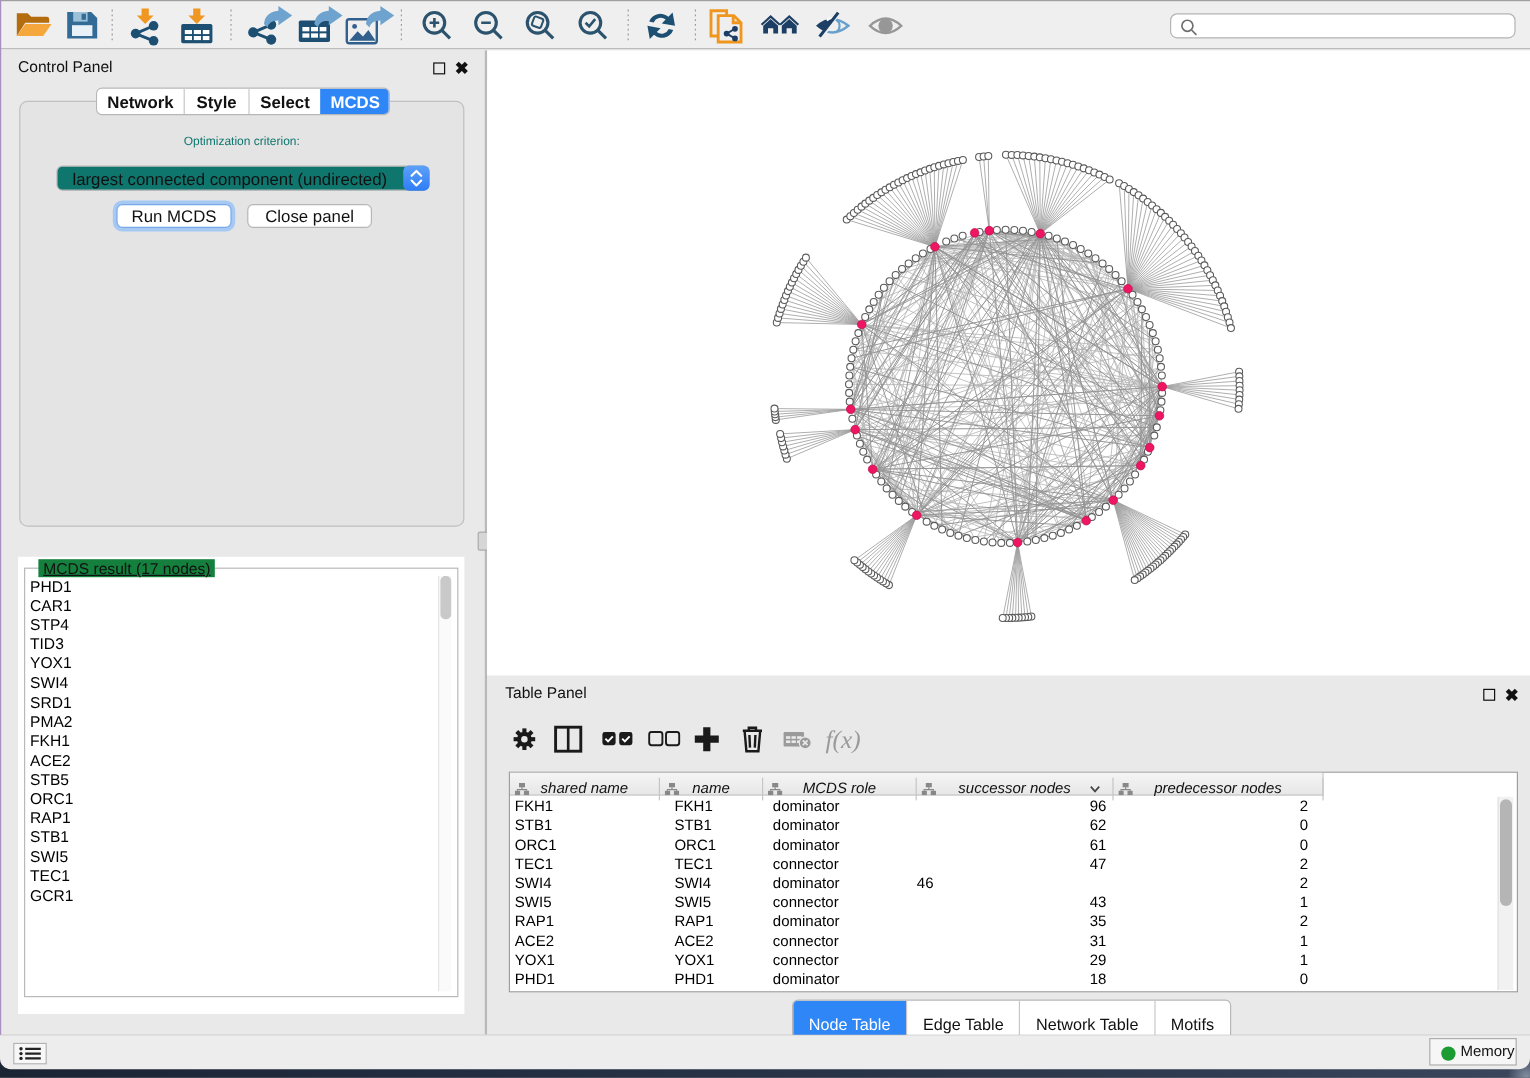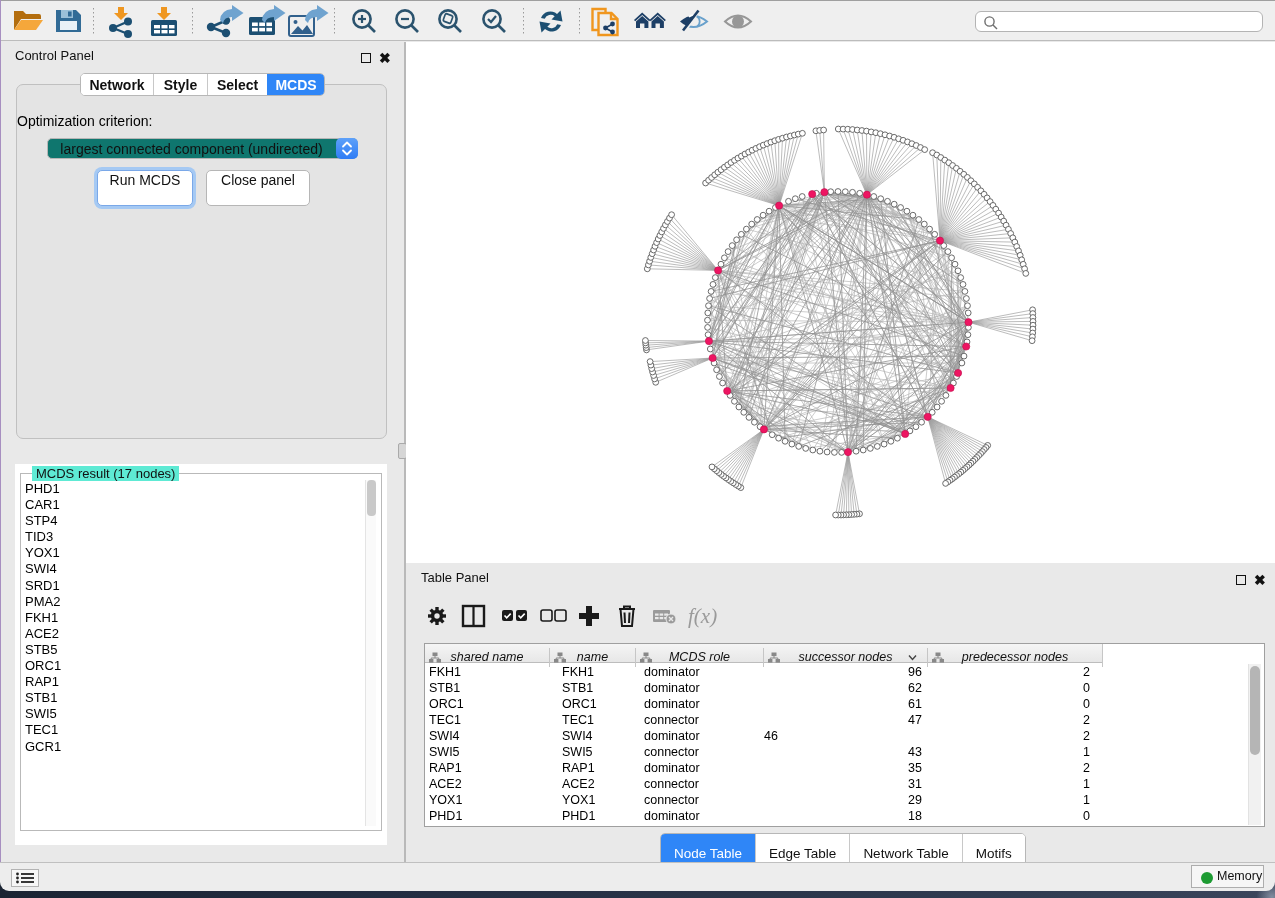--- a/index.html
+++ b/index.html
@@ -21,38 +21,38 @@
 .seg { position:absolute; display:flex; background:#fff; border:1px solid #b7b7b7;
   border-radius:5px; overflow:hidden; }
 .seg .s { display:flex; align-items:center; justify-content:center;
   border-left:1px solid #c8c8c8; color:#111; background:#fff; }
 .seg .s:first-child { border-left:none; }
 .seg .s.sel { background:#2f86f7; color:#fff; border-left-color:#2f86f7; }
 #tabs1 { left:79px; top:31px; z-index:5; width:245px; height:23px; font-size:14px; font-weight:bold; }
 #tabs1 .s1 { width:72px; } #tabs1 .s2 { width:54px; } #tabs1 .s3 { width:60px; } #tabs1 .s4 { width:57px; }
 #tabpane { position:absolute; left:15px; top:42px; width:371px; height:355px;
   background:#e4e4e4; border:1px solid #c0c0c0; border-radius:7px; }
-#optlabel { position:absolute; left:0; top:28px; width:100%; text-align:left;
-  font-size:14px; color:#000000; }
+#optlabel { position:absolute; left:0; top:28px; width:100%; text-align:center;
+  font-size:10px; color:#0f766e; }
 #dropdown { position:absolute; left:30px; top:53px; width:311px; height:21px;
   background:#0f766e; border:1px solid #b6b6b6; border-radius:5px; font-size:14px; color:#111; }
 #dropdown .txt { position:absolute; left:0; right:22px; top:2px; text-align:center; }
 #dropdown .step { position:absolute; right:-1px; top:-1px; width:22px; height:21px;
   background:linear-gradient(#5ea1f9,#2f7cf5); border-radius:5px; }
 #dropdown .step svg { position:absolute; left:4px; top:2px; }
-.pbtn { position:absolute; height:36px; background:#fff; border:1px solid #b6b6b6;
+.pbtn { position:absolute; height:20px; background:#fff; border:1px solid #b6b6b6;
   border-radius:5px; font-size:14px; color:#111; text-align:center; line-height:18px; }
 #runbtn { left:80px; top:85px; width:96px; box-shadow:0 0 0 3px #a5c9f3; border-color:#7aa8e8; }
 #closebtn { left:189px; top:85px; width:104px; }
 
 #resultwrap { position:absolute; left:14px; top:422px; width:372px; height:381px; background:#fff; }
 #fieldset { position:absolute; left:5px; top:9px; width:362px; height:358px;
   border:1px solid #b9b9b9; }
-#fieldlegend { position:absolute; left:11px; top:-8px; background:#5eead4; padding:0 4px;
-  font-size:13px; color:#111; }
+#fieldlegend { position:absolute; left:11px; top:-8px; background:#15803d; padding:0 4px;
+  font-size:13px; color:#111;text-decoration:underline; }
 #mcdslist { position:absolute; left:1px; top:6px; width:342px; height:346px;
   font-size:13px; color:#000; line-height:16.1px; padding-left:3px; padding-top:1px;}
 #listscroll { position:absolute; right:5px; top:6px; width:11px; height:346px;
   background:#fafafa; border-left:1px solid #e4e4e4; }
 #listthumb { position:absolute; left:1px; top:0px; width:9px; height:36px;
   background:#c9c9c9; border-radius:4px; }
 
 #vsplit { position:absolute; left:404px; top:42px; width:2px; height:820px; background:#b9b9b9; }
 #vsplithandle { position:absolute; left:398px; top:443px; width:9px; height:16px;
   background:#d6d6d6; border:1px solid #aaa; border-radius:2px; }

